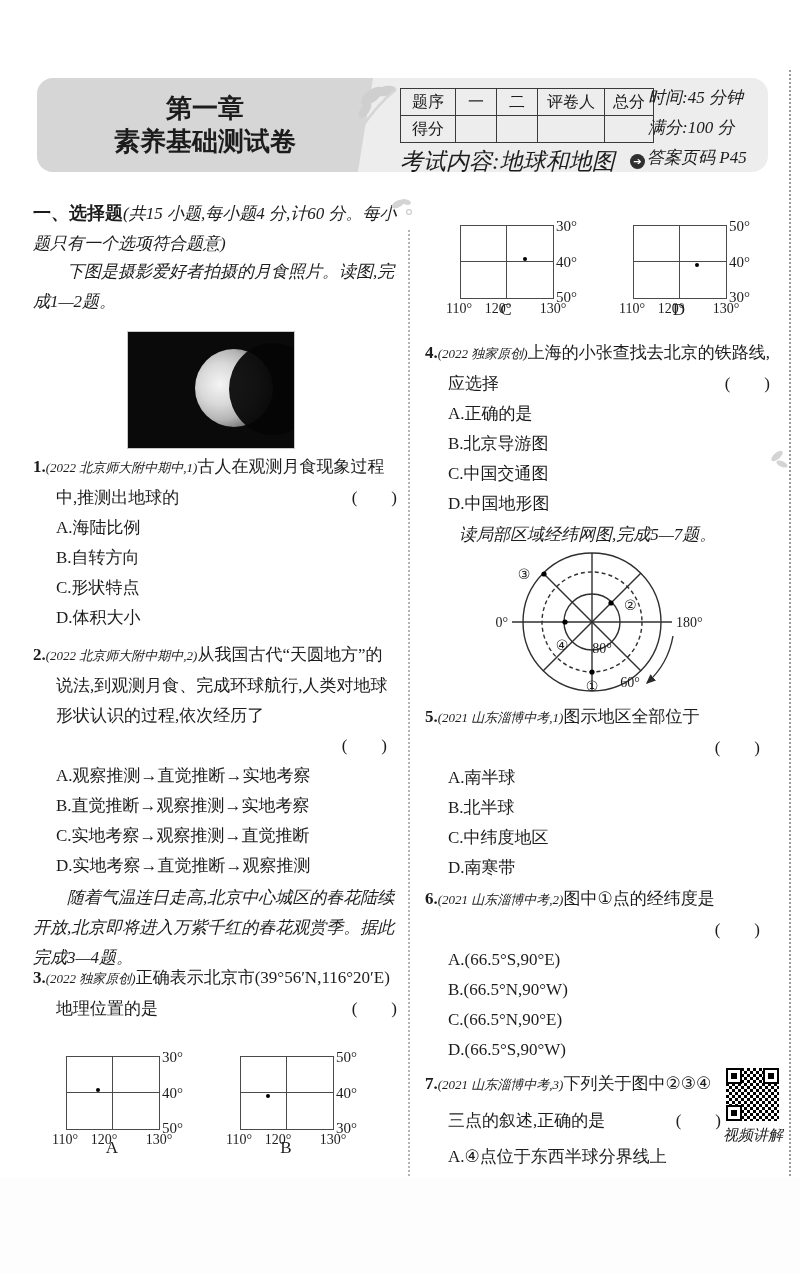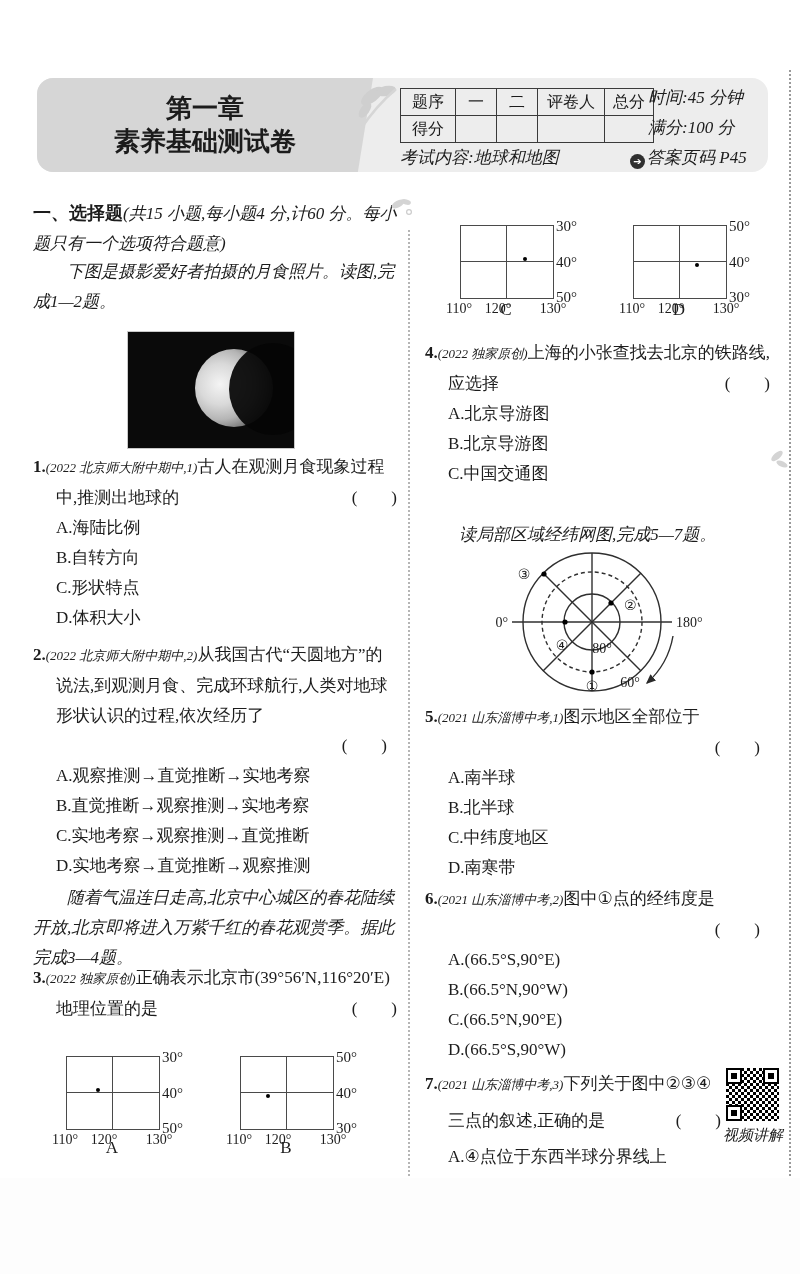--- a/index.html
+++ b/index.html
@@ -14,21 +14,21 @@
   
   .hdr-outer{position:absolute;left:37px;top:78px;width:731px;height:94px;background:#ededed;border-radius:16px;}
   .hdr-chapter{position:absolute;left:37px;top:78px;width:336px;height:94px;background:#d6d6d6;
       border-radius:16px 0 0 16px;clip-path:polygon(0 0,100% 0,95.5% 100%,0 100%);
       display:flex;flex-direction:column;justify-content:center;text-align:center;
       font-family:"Liberation Sans","DejaVu Sans",sans-serif;font-weight:bold;font-size:26px;line-height:33px;}
   .hdr-leaf{position:absolute;left:352px;top:80px;}
   .score-table{position:absolute;left:400px;top:88px;border-collapse:collapse;font-size:16px;}
   .score-table td{border:1.5px solid #3a3a3a;height:26px;text-align:center;padding:0 5px;min-width:30px;}
   .td-w1{width:44px;} .td-w2{width:30px;} .td-w3{width:56px;} .td-w4{width:38px;}
-  .exam-content{position:absolute;left:400px;top:146px;font-size:17px;font-style:italic;}
+  .exam-content{position:absolute;left:400px;top:146px;font-size:23px;font-style:italic;}
   .hdr-info{position:absolute;left:648px;width:140px;font-size:17px;font-style:italic;}
   .i1{top:86px;} .i2{top:116px;} .i3{top:146px;left:630px;font-style:italic;}
   .circle-arrow{display:inline-block;width:15px;height:15px;border-radius:50%;background:#2f2f2f;color:#fff;
       font-size:10px;line-height:15px;text-align:center;font-style:normal;vertical-align:-2px;margin-right:2px;
       font-family:"DejaVu Sans",sans-serif;}
 
   
   .blk{position:absolute;left:33px;width:364px;font-size:17px;line-height:30px;}
   .rblk{position:absolute;left:425px;width:345px;font-size:17px;line-height:30px;}
   .sec-head-bold{font-weight:bold;font-family:"Liberation Sans","DejaVu Sans",sans-serif;font-size:18px;}
@@ -208,23 +208,24 @@
     <span class="glon glon1">110°</span>
     <span class="glon glon2">120°</span>
     <span class="glon glon3">130°</span>
   </div>
   <span class="gcap" style="left:649px;top:300px;">D</span>
 
   <div class="rblk" style="top:338px;">
     <div class="qhead">
       <span class="qnum">4.</span><span class="qsrc">(2022 独家原创)</span><span>上海的小张查找去北京的铁路线,应选择</span><span class="br">(　　)</span>
     </div>
-    <div class="opt">A.北京导游图</div>
+    <div class="opt">A.正确的是</div>
     <div class="opt">B.北京导游图</div>
     <div class="opt">C.中国交通图</div>
+    <div class="opt">D.中国地形图</div>
   </div>
 
   <div class="rblk indent note" style="top:520px;">读局部区域经纬网图,完成5—7题。</div>
 
   <svg class="polar" width="266" height="170">
     <defs>
       <marker id="ah" orient="auto" markerWidth="9" markerHeight="8" refX="6" refY="3">
         <path d="M0,0 L7,3 L0,6 z" fill="#2a2a2a"></path>
       </marker>
     </defs>

